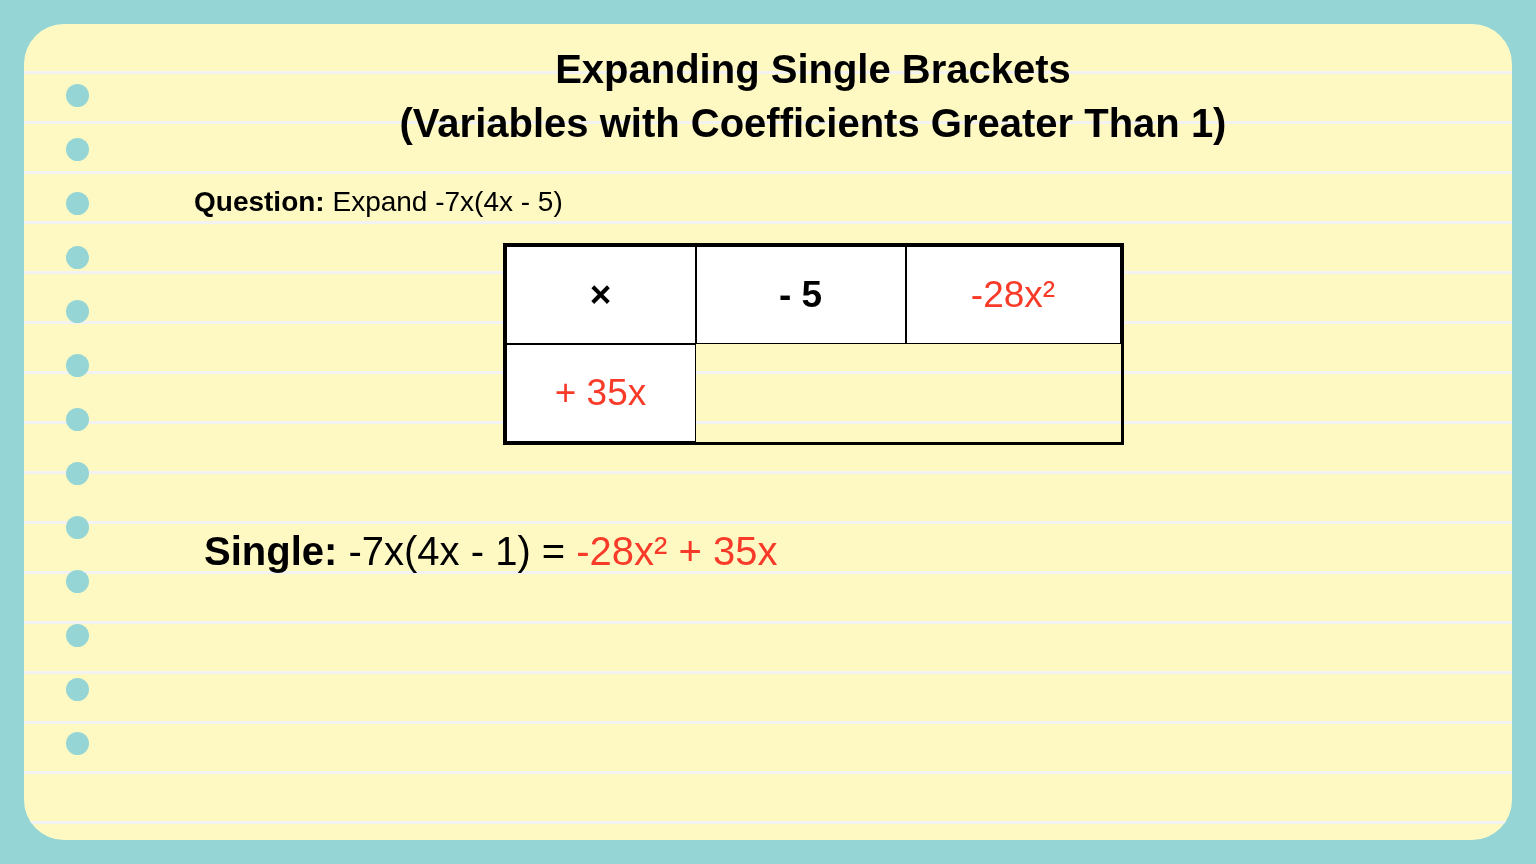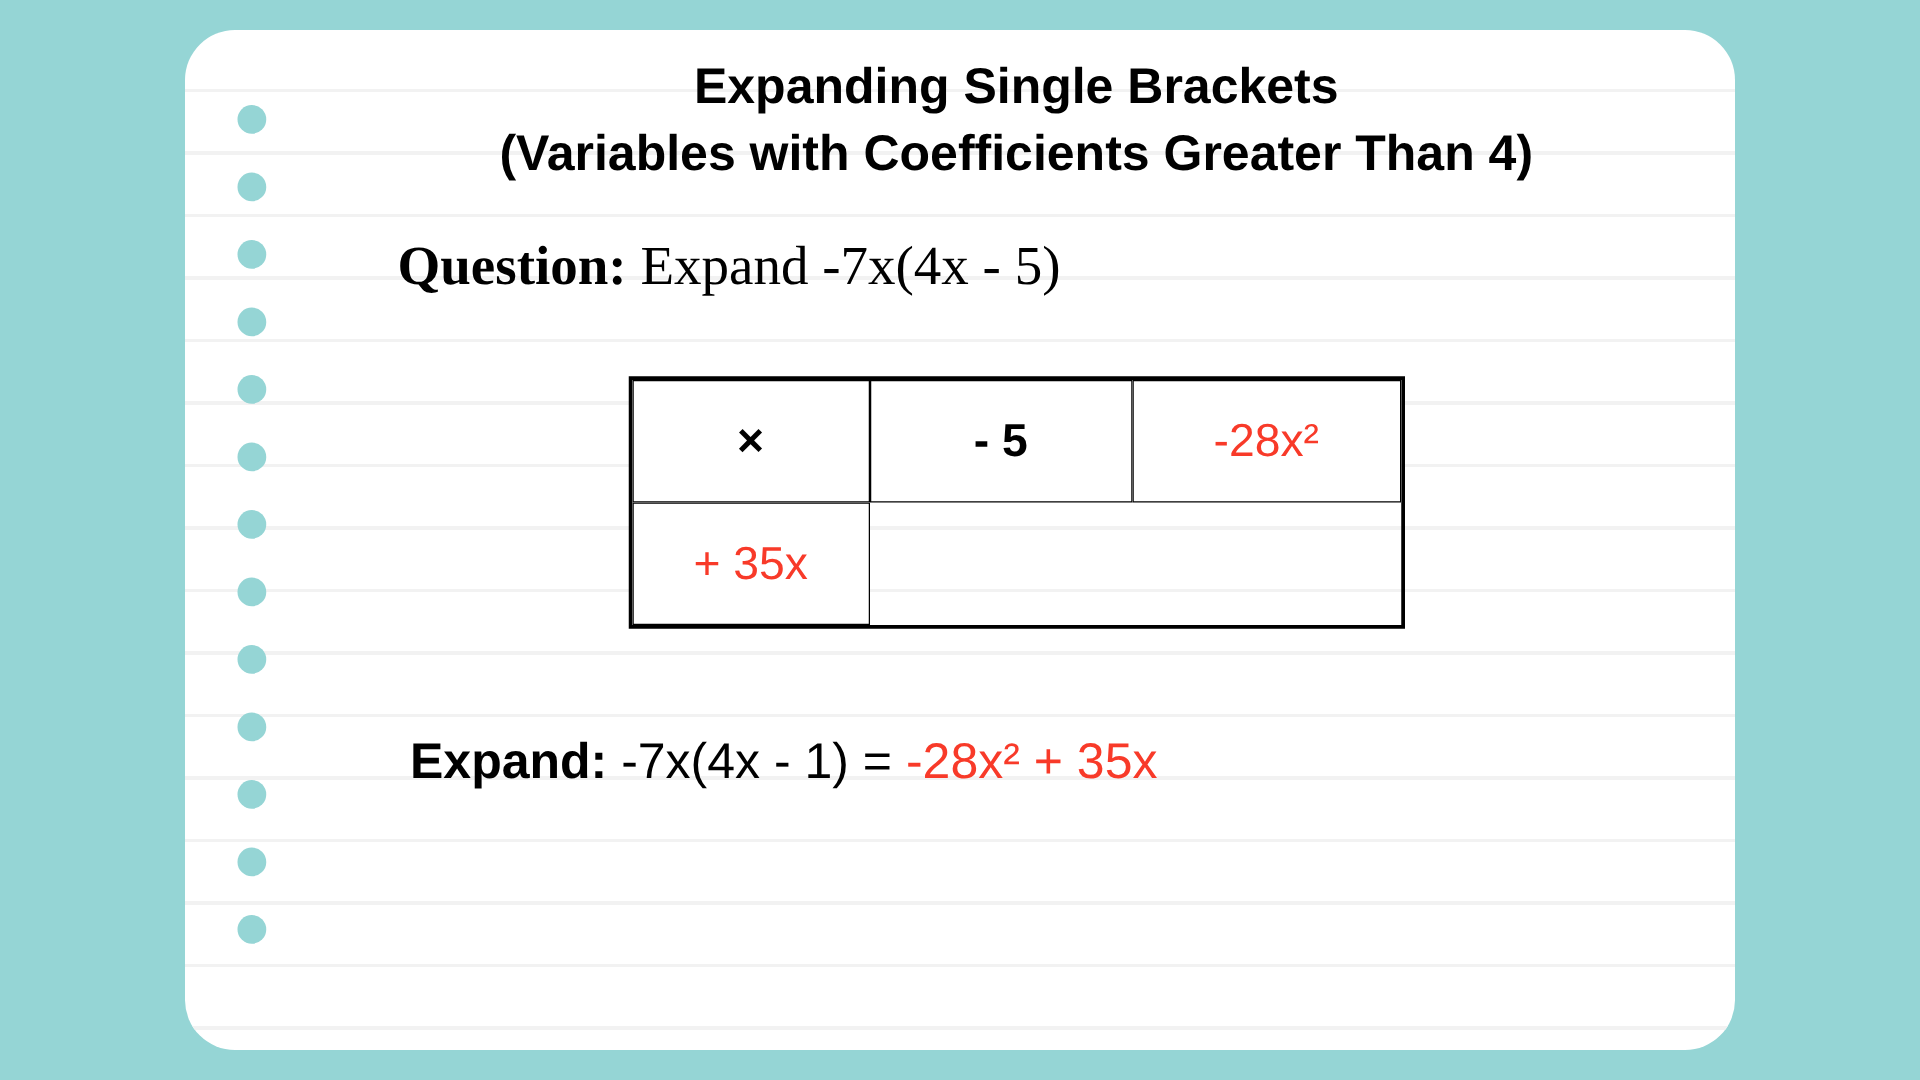--- a/index.html
+++ b/index.html
@@ -10,22 +10,22 @@
     height: 864px;
     font-family: -apple-system, BlinkMacSystemFont, "Segoe UI", Arial, sans-serif;
   }
   body {
     background: #95d5d5;
     display: flex;
     align-items: center;
     justify-content: center;
   }
   .page {
-    background: #ffffff;
-    width: 1240px;
+    background: #fef9c3;
+    width: 1488px;
     height: 816px;
     border-radius: 40px;
     position: relative;
     overflow: hidden;
   }
   .lines {
     position: absolute;
     top: 0; left: 0; right: 0; bottom: 0;
     background: repeating-linear-gradient(
       to bottom,
@@ -58,24 +58,23 @@
     color: #000;
   }
   .title {
     text-align: center;
     font-weight: 700;
     font-size: 40px;
     line-height: 1.35;
     margin-bottom: 34px;
   }
   .question {
-    font-size: 44px;
+    font-size: 28px;
     line-height: 1.3;
-    margin-bottom: 60px;
-    font-family: Liberation Serif, serif;
+    margin-bottom: 23px;
   }
   .question .label {
     font-weight: 700;
   }
   .table {
     display: grid;
     grid-template-columns: 190px 210px 215px;
     margin: 0 auto 80px auto;
     width: max-content;
     border: 3px solid #000;
@@ -127,32 +126,32 @@
     <div class="hole"></div>
     <div class="hole"></div>
     <div class="hole"></div>
     <div class="hole"></div>
   </div>
 
   <div class="content">
 
     <div class="title">
       <div>Expanding Single Brackets</div>
-      <div>(Variables with Coefficients Greater Than 4)</div>
+      <div>(Variables with Coefficients Greater Than 1)</div>
     </div>
 
     <div class="question">
       <span class="label">Question:</span><span> Expand -7x(4x - 5)</span>
     </div>
 
     <div class="table">
       <div class="cell">×</div>
       <div class="cell">- 5</div>
       <div class="cell red">-28x²</div>
       <div class="cell red">+ 35x</div>
     </div>
 
     <div class="answer">
-      <span class="label">Expand:</span><span> -7x(4x - 1) = </span><span class="red">-28x² + 35x</span>
+      <span class="label">Single:</span><span> -7x(4x - 1) = </span><span class="red">-28x² + 35x</span>
     </div>
 
   </div>
 </div>
 
 </body></html>

